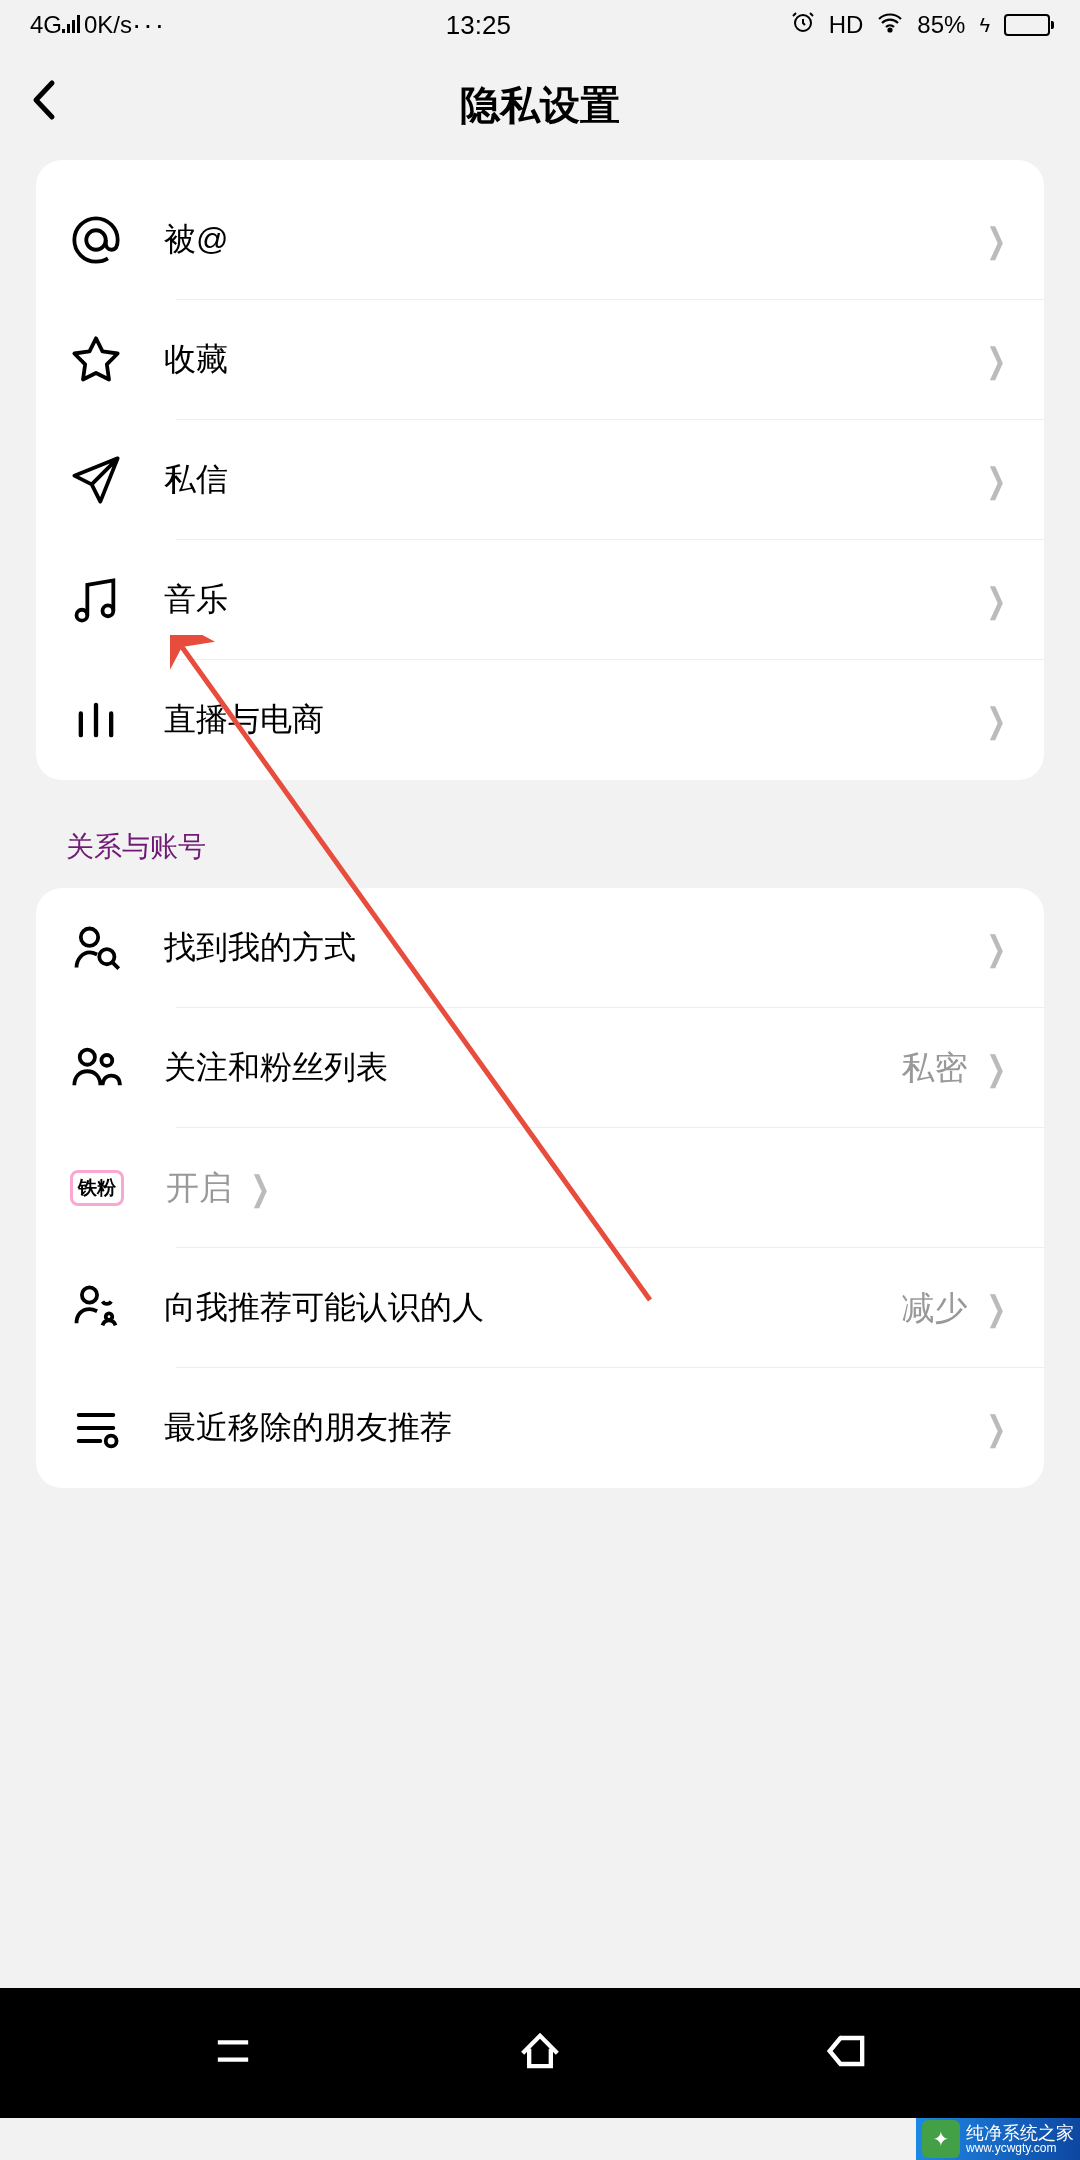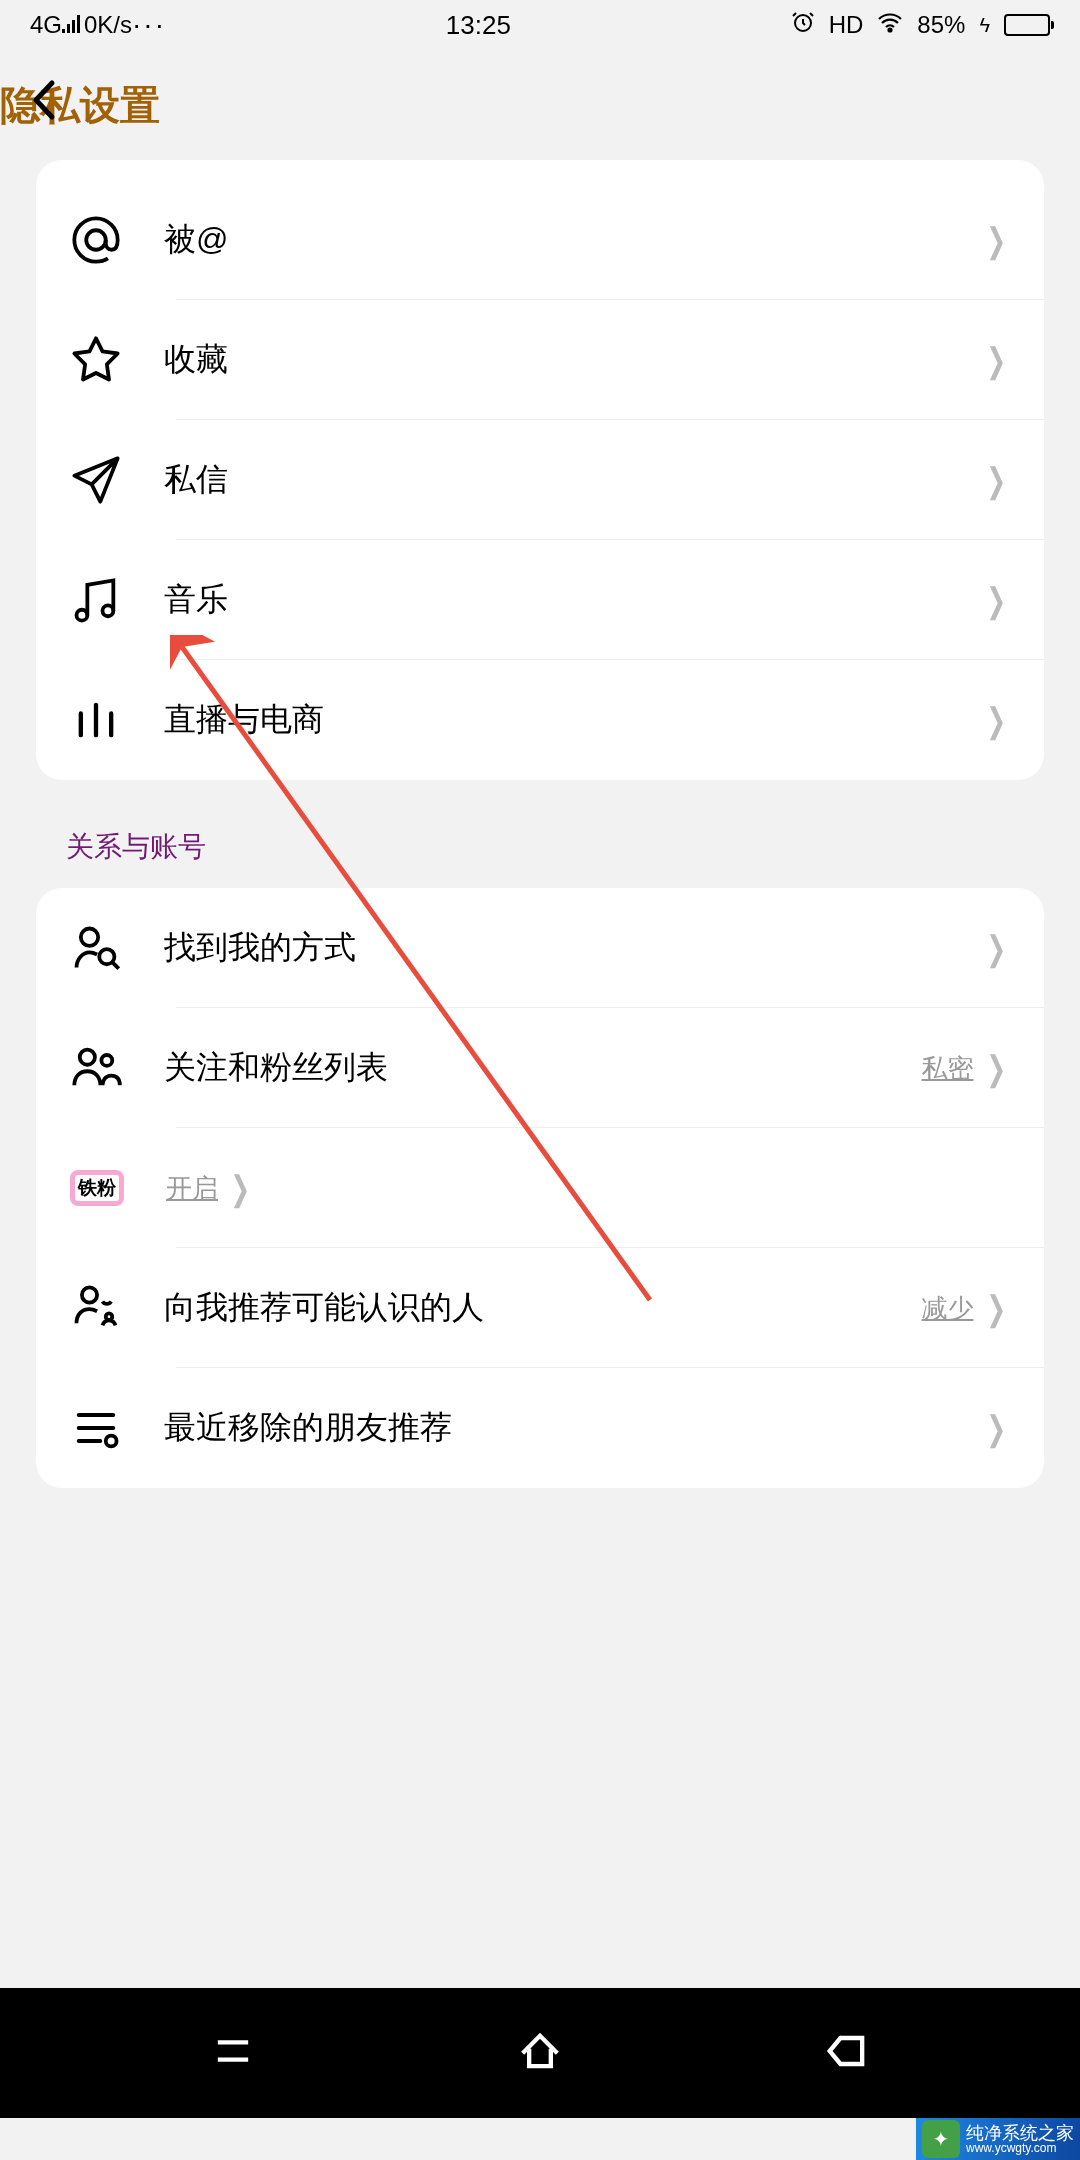--- a/index.html
+++ b/index.html
@@ -32,23 +32,24 @@
       background: #f2f2f2;
     }
     .back-btn {
       position: absolute;
       left: 30px;
       font-size: 42px;
       color: #000;
     }
     .header-title {
       flex: 1;
+      text-align: center;
       font-size: 40px;
       font-weight: 600;
-      color: #a16207;
+      color: #000000;
     }
     .content { padding: 0 36px 160px 36px; }
     .card {
       background: #fff;
       border-radius: 26px;
       overflow: hidden;
     }
     .section-label {
       padding: 48px 30px 22px 30px;
       font-size: 28px;
@@ -81,24 +82,23 @@
       flex-shrink: 0;
     }
     .row-icon svg { width: 100%; height: 100%; }
     .row-label {
       flex: 1;
       font-size: 32px;
       color: #000;
       font-weight: 500;
     }
     .row-value {
-      font-size: 26px;
+      font-size: 33px;
       color: #999;
-      margin-right: 8px;
-      text-decoration: underline;
+      margin-right: 14px;
     }
     .chevron {
       font-size: 34px;
       color: #bbb;
       transform: scaleX(0.7);
     }
     .navbar {
       position: absolute;
       bottom: 42px;
       left: 0;
@@ -277,21 +277,21 @@
             <circle cx="34" cy="17" r="5"></circle>
             <path d="M4 40c0-8 5-13 12-13s12 5 12 13M30 40c0-5 3-9 8-9s8 3 8 9"></path>
           </svg>
       </span>
       <span class="row-label">关注和粉丝列表</span>
       <span class="row-value">私密</span>
       <span class="chevron">❯</span>
     </div>
 
     <div class="row">
-      <span class="row-icon" style="border:5px solid #f9a8d4;border-radius:8px;font-size:19px;font-weight:700;width:54px;height:36px;">
+      <span class="row-icon" style="border:3px solid #f9a8d4;border-radius:8px;font-size:19px;font-weight:700;width:54px;height:36px;">
         <span>铁粉</span>
       </span>
       <span class="row-value">开启</span>
       <span class="chevron">❯</span>
     </div>
 
     <div class="row">
       <span class="row-icon">
         <svg viewBox="0 0 48 48" fill="none" stroke="#000" stroke-width="3.5">
             <circle cx="18" cy="12" r="7"></circle>

